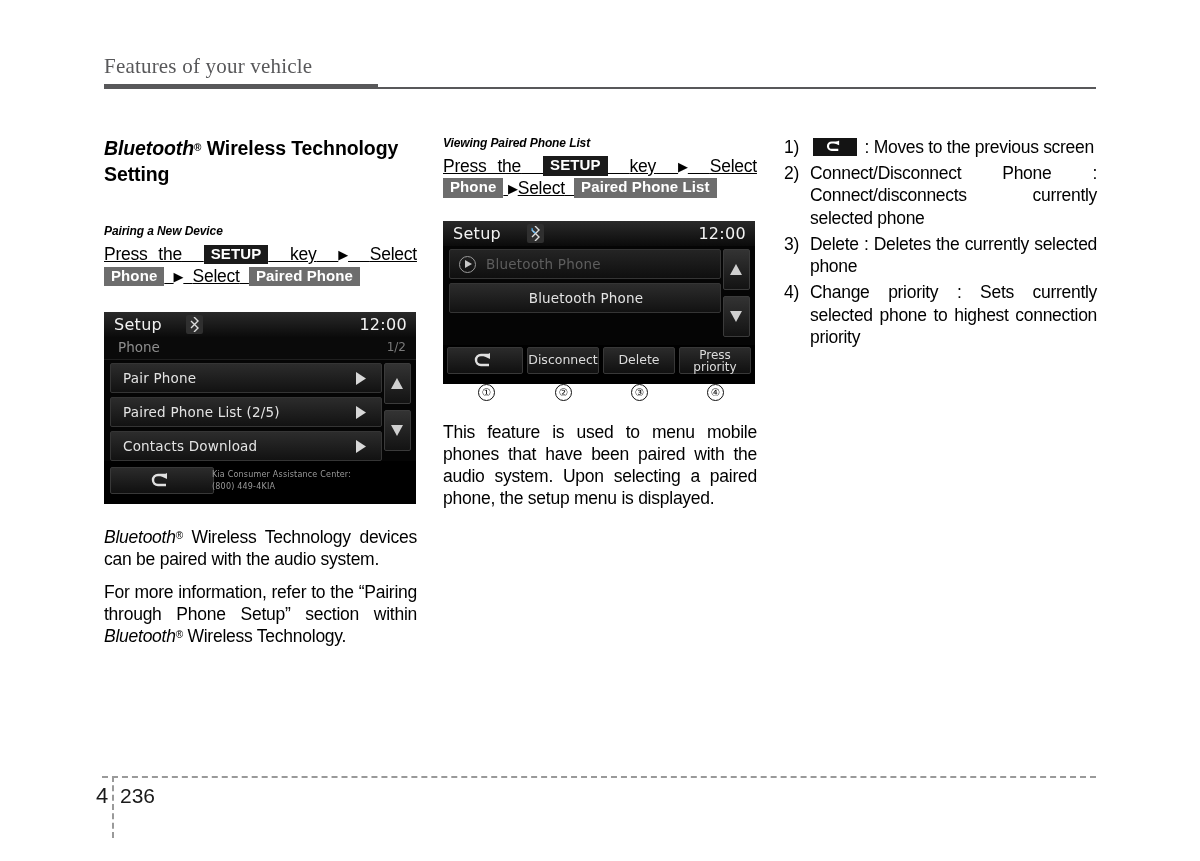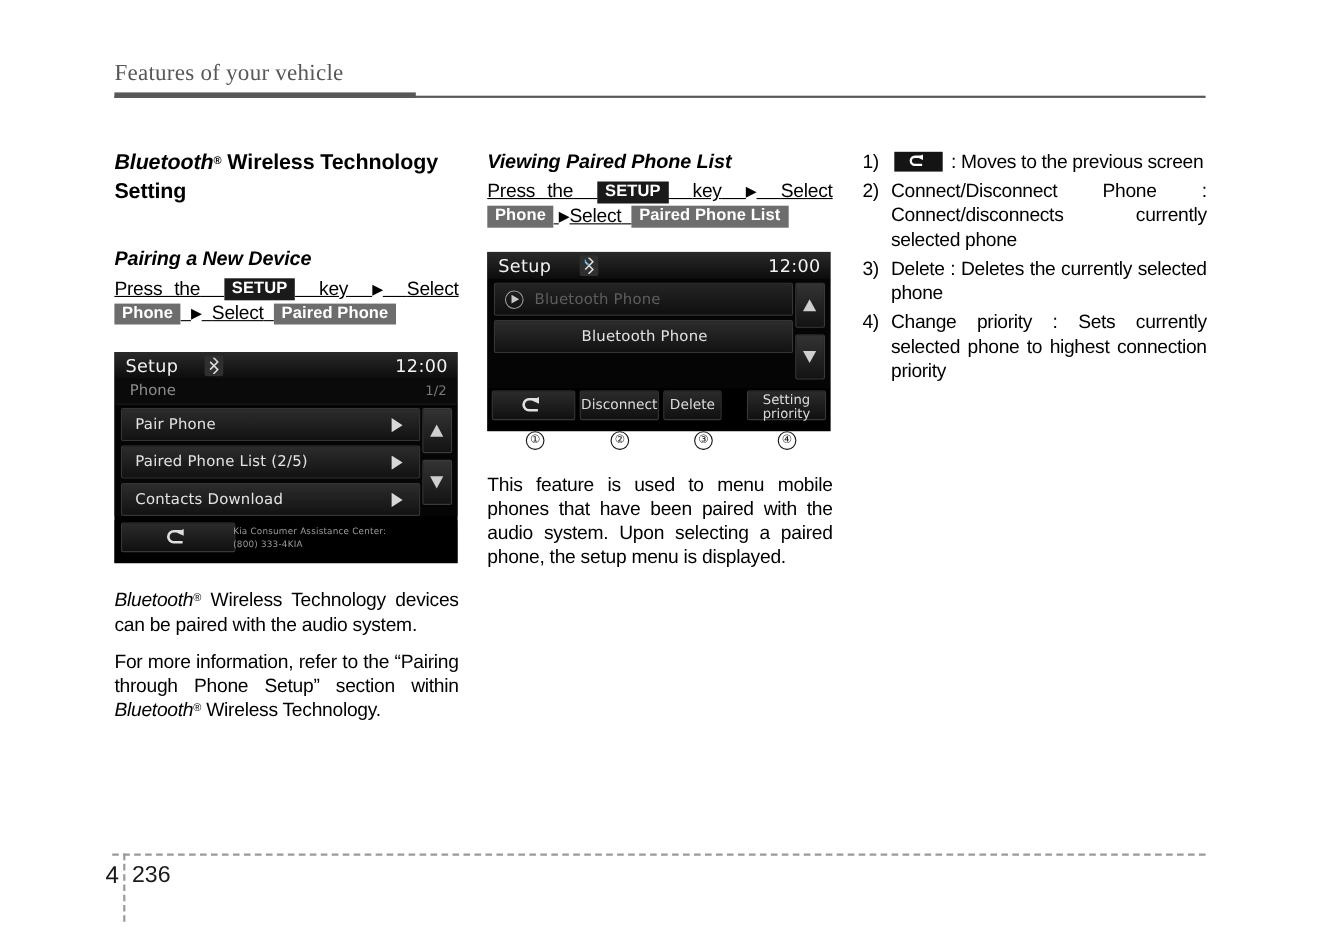--- a/index.html
+++ b/index.html
@@ -67,21 +67,21 @@
     font-size: 19.5px;
     font-weight: bold;
     line-height: 1.32;
     letter-spacing: -0.1px;
   }
   h2.sect-title .bt {
     font-style: italic;
   }
   h3.sub-title {
     margin: 0 0 3px 0;
-    font-size: 18px;
+    font-size: 12px;
     font-weight: bold;
     font-style: italic;
     line-height: 1.3;
     letter-spacing: -0.1px;
   }
   .spacer-30 { height: 31px; }
   .spacer-14 { height: 14px; }
 
   p.body {
     margin: 0 0 11px 0;
@@ -475,21 +475,21 @@
 
     <div class="bottombar">
       <div class="bb" style="left:6px; width:104px;">
         <svg width="22" height="17" viewBox="0 0 22 17" style="margin-top:5px">
           <path d="M14 2 H7 a5 5 0 0 0 0 10 h8" stroke="#e0e0e0" stroke-width="2.4" fill="none"></path>
           <polygon points="16,0 16,6 9.5,3" fill="#e0e0e0"></polygon>
         </svg>
       </div>
       <div class="kia-note">
         <div>Kia Consumer Assistance Center:</div>
-        <div>(800) 333-4KIA</div>
+        <div>(800) 449-4KIA</div>
       </div>
     </div>
   </div>
 
   <div class="spacer-14" style="height:22px"></div>
 
   <p class="body"><span class="ital">Bluetooth</span><sup class="reg">®</sup><span> Wireless Technology devices can be paired with the audio system.</span></p>
 
   <p class="body"><span>For more information, refer to the “Pairing through Phone Setup” section within </span><span class="ital">Bluetooth</span><sup class="reg">®</sup><span> Wireless Technology.</span></p>
 </div>
@@ -547,25 +547,25 @@
     <div class="bottombar">
       <div class="bb" style="left:4px; width:76px;">
         <svg width="22" height="17" viewBox="0 0 22 17" style="margin-top:5px">
           <path d="M14 2 H7 a5 5 0 0 0 0 10 h8" stroke="#e0e0e0" stroke-width="2.4" fill="none"></path>
           <polygon points="16,0 16,6 9.5,3" fill="#e0e0e0"></polygon>
         </svg>
       </div>
       <div class="bb" style="left:84px; width:72px;">
         <span>Disconnect</span>
       </div>
-      <div class="bb" style="left:160px; width:53px;">
+      <div class="bb" style="left:160px; width:72px;">
         <span>Delete</span>
       </div>
       <div class="bb two" style="left:236px; width:72px;">
-        <span style="padding-top:1px">Setting</span>
+        <span style="padding-top:1px">Press</span>
         <span>priority</span>
       </div>
     </div>
   </div>
 
   <div class="callouts">
     <div class="cnum" style="left:35px">①</div>
     <div class="cnum" style="left:112px">②</div>
     <div class="cnum" style="left:188px">③</div>
     <div class="cnum" style="left:264px">④</div>

